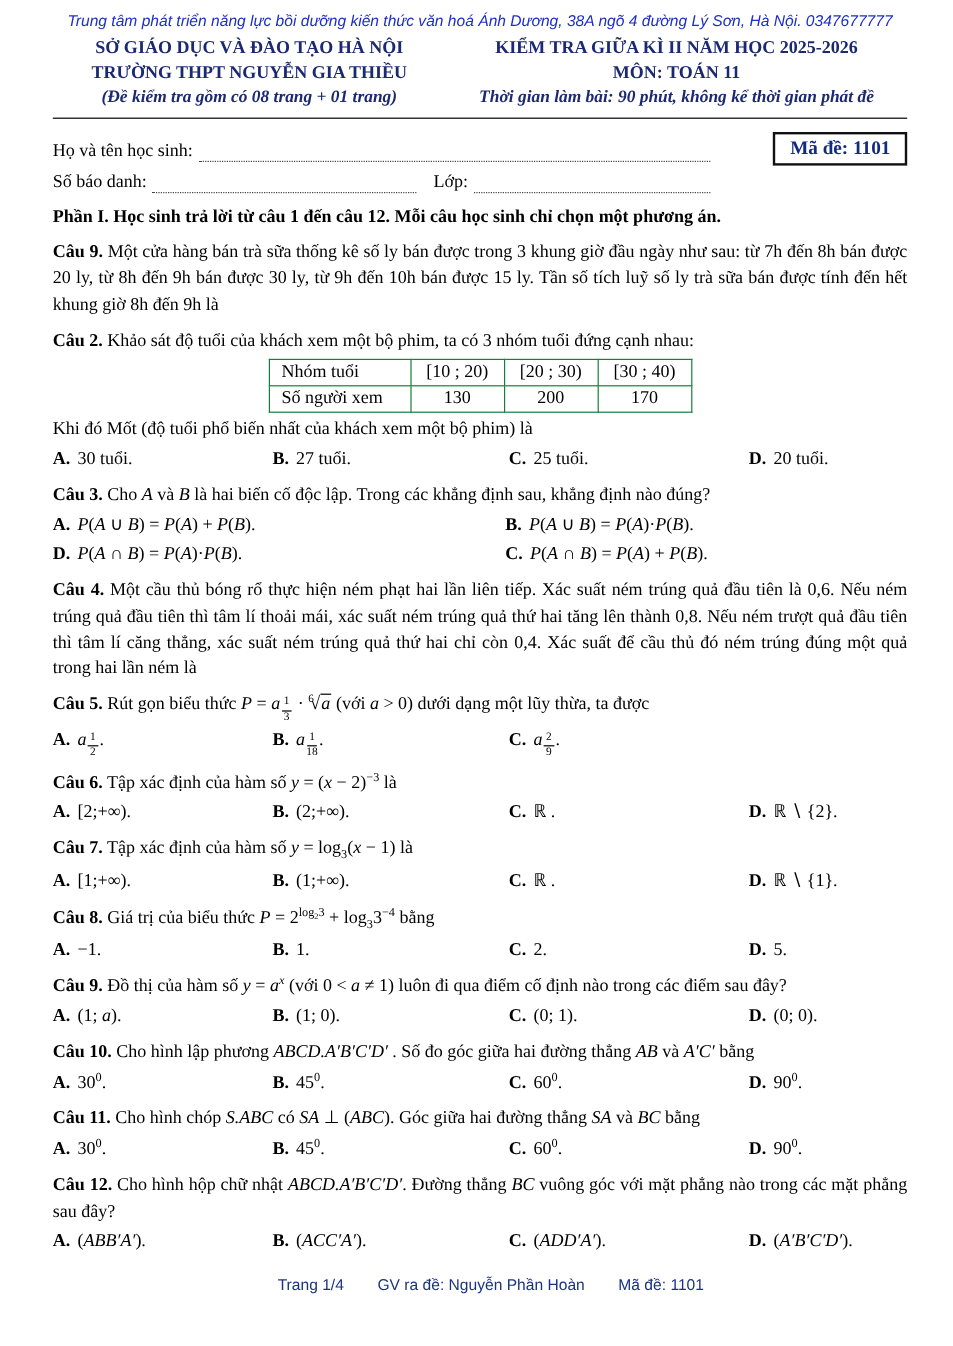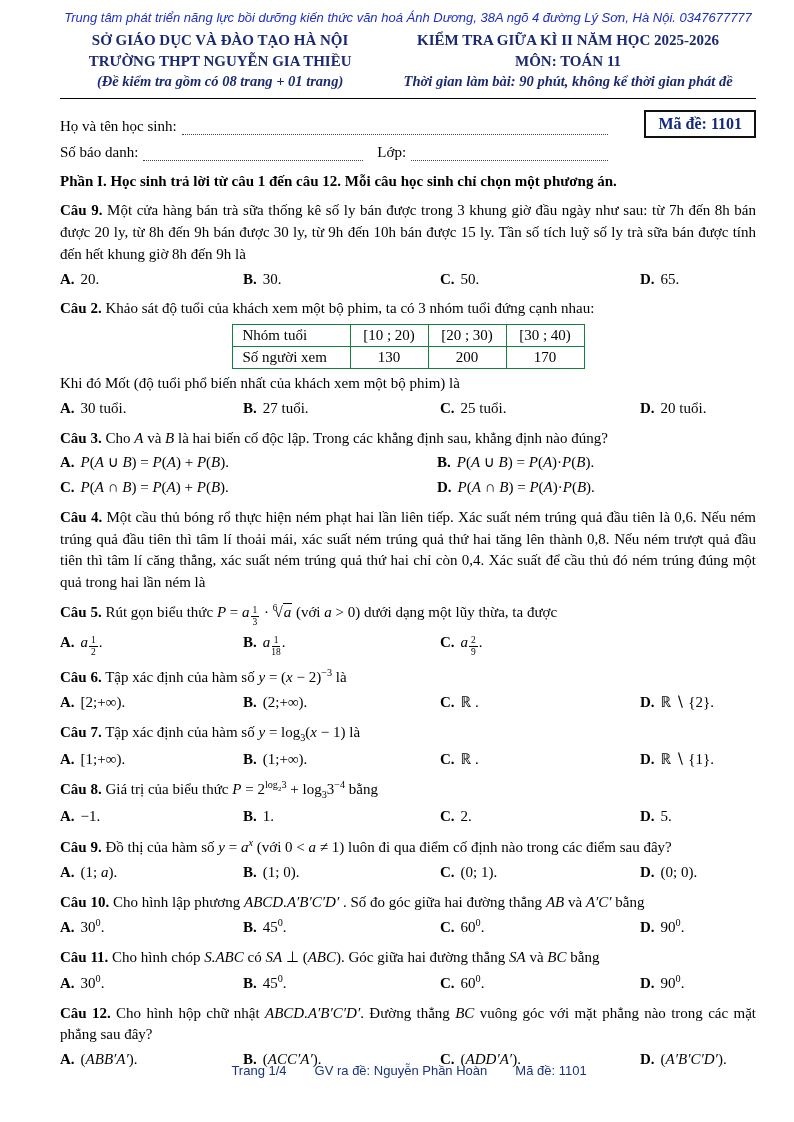--- a/index.html
+++ b/index.html
@@ -6,21 +6,21 @@
   html, body { margin: 0; padding: 0; }
   body {
     width: 794px; height: 1122px;
     background: #ffffff;
     font-family: "Liberation Serif", serif;
     font-size: 15px;
     color: var(--text_black, #000);
     position: relative;
     overflow: hidden;
   }
-  .page { padding: 8px 38px 0 60px; }
+  .page { padding: 8px 38px 0 44px; }
 
   .banner {
     text-align: center;
     font-family: "Liberation Sans", sans-serif;
     font-style: italic;
     font-size: 13px;
     white-space: nowrap;
     color: var(--banner_blue, #1c2ec4);
     margin-top: 2px;
   }
@@ -128,26 +128,20 @@
     </div>
     <div class="code-box">Mã đề: 1101</div>
   </div>
 
   <p class="part">Phần I.  Học sinh trả lời từ câu 1 đến câu 12. Mỗi câu học sinh chỉ chọn một phương án.</p>
 
   <div>
       <div class="q">
     <p class="stem"><b class="qnum">Câu 9.</b> <span>Một cửa hàng bán trà sữa thống kê số ly bán được trong 3 khung giờ đầu ngày như sau: từ 7h đến 8h bán được 20 ly, từ 8h đến 9h bán được 30 ly, từ 9h đến 10h bán được 15 ly. Tần số tích luỹ số ly trà sữa bán được tính đến hết khung giờ 8h đến 9h là</span></p>
 
-    <div class="opts c4">
-          <span class="opt"><b class="olt">A.</b><span>20.</span></span>
-          <span class="opt"><b class="olt">B.</b><span>30.</span></span>
-          <span class="opt"><b class="olt">C.</b><span>50.</span></span>
-          <span class="opt"><b class="olt">D.</b><span>65.</span></span>
-        </div>
   </div>
       <div class="q">
     <p class="stem"><b class="qnum">Câu 2.</b> <span>Khảo sát độ tuổi của khách xem một bộ phim, ta có 3 nhóm tuổi đứng cạnh nhau:</span></p>
     <table class="qtable">
           <tbody>
             <tr>
               <td>Nhóm tuổi</td>
               <td>[10 ; 20)</td>
               <td>[20 ; 30)</td>
               <td>[30 ; 40)</td>
@@ -167,22 +161,22 @@
           <span class="opt"><b class="olt">C.</b><span>25 tuổi.</span></span>
           <span class="opt"><b class="olt">D.</b><span>20 tuổi.</span></span>
         </div>
   </div>
       <div class="q">
     <p class="stem"><b class="qnum">Câu 3.</b> <span>Cho <i>A</i> và <i>B</i> là hai biến cố độc lập. Trong các khẳng định sau, khẳng định nào đúng?</span></p>
 
     <div class="opts c2">
           <span class="opt"><b class="olt">A.</b><span><i>P</i>(<i>A</i> ∪ <i>B</i>) = <i>P</i>(<i>A</i>) + <i>P</i>(<i>B</i>).</span></span>
           <span class="opt"><b class="olt">B.</b><span><i>P</i>(<i>A</i> ∪ <i>B</i>) = <i>P</i>(<i>A</i>)·<i>P</i>(<i>B</i>).</span></span>
+          <span class="opt"><b class="olt">D.</b><span><i>P</i>(<i>A</i> ∩ <i>B</i>) = <i>P</i>(<i>A</i>)·<i>P</i>(<i>B</i>).</span></span>
           <span class="opt"><b class="olt">C.</b><span><i>P</i>(<i>A</i> ∩ <i>B</i>) = <i>P</i>(<i>A</i>) + <i>P</i>(<i>B</i>).</span></span>
-          <span class="opt"><b class="olt">D.</b><span><i>P</i>(<i>A</i> ∩ <i>B</i>) = <i>P</i>(<i>A</i>)·<i>P</i>(<i>B</i>).</span></span>
         </div>
   </div>
       <div class="q">
     <p class="stem"><b class="qnum">Câu 4.</b> <span>Một cầu thủ bóng rổ thực hiện ném phạt hai lần liên tiếp. Xác suất ném trúng quả đầu tiên là 0,6. Nếu ném trúng quả đầu tiên thì tâm lí thoải mái, xác suất ném trúng quả thứ hai tăng lên thành 0,8. Nếu ném trượt quả đầu tiên thì tâm lí căng thẳng, xác suất ném trúng quả thứ hai chỉ còn 0,4. Xác suất để cầu thủ đó ném trúng đúng một quả trong hai lần ném là</span></p>
 
   </div>
       <div class="q">
     <p class="stem"><b class="qnum">Câu 5.</b> <span>Rút gọn biểu thức <i>P</i> = <i>a</i><span class="sfr">
               <span>1</span>
               <span>3</span>

